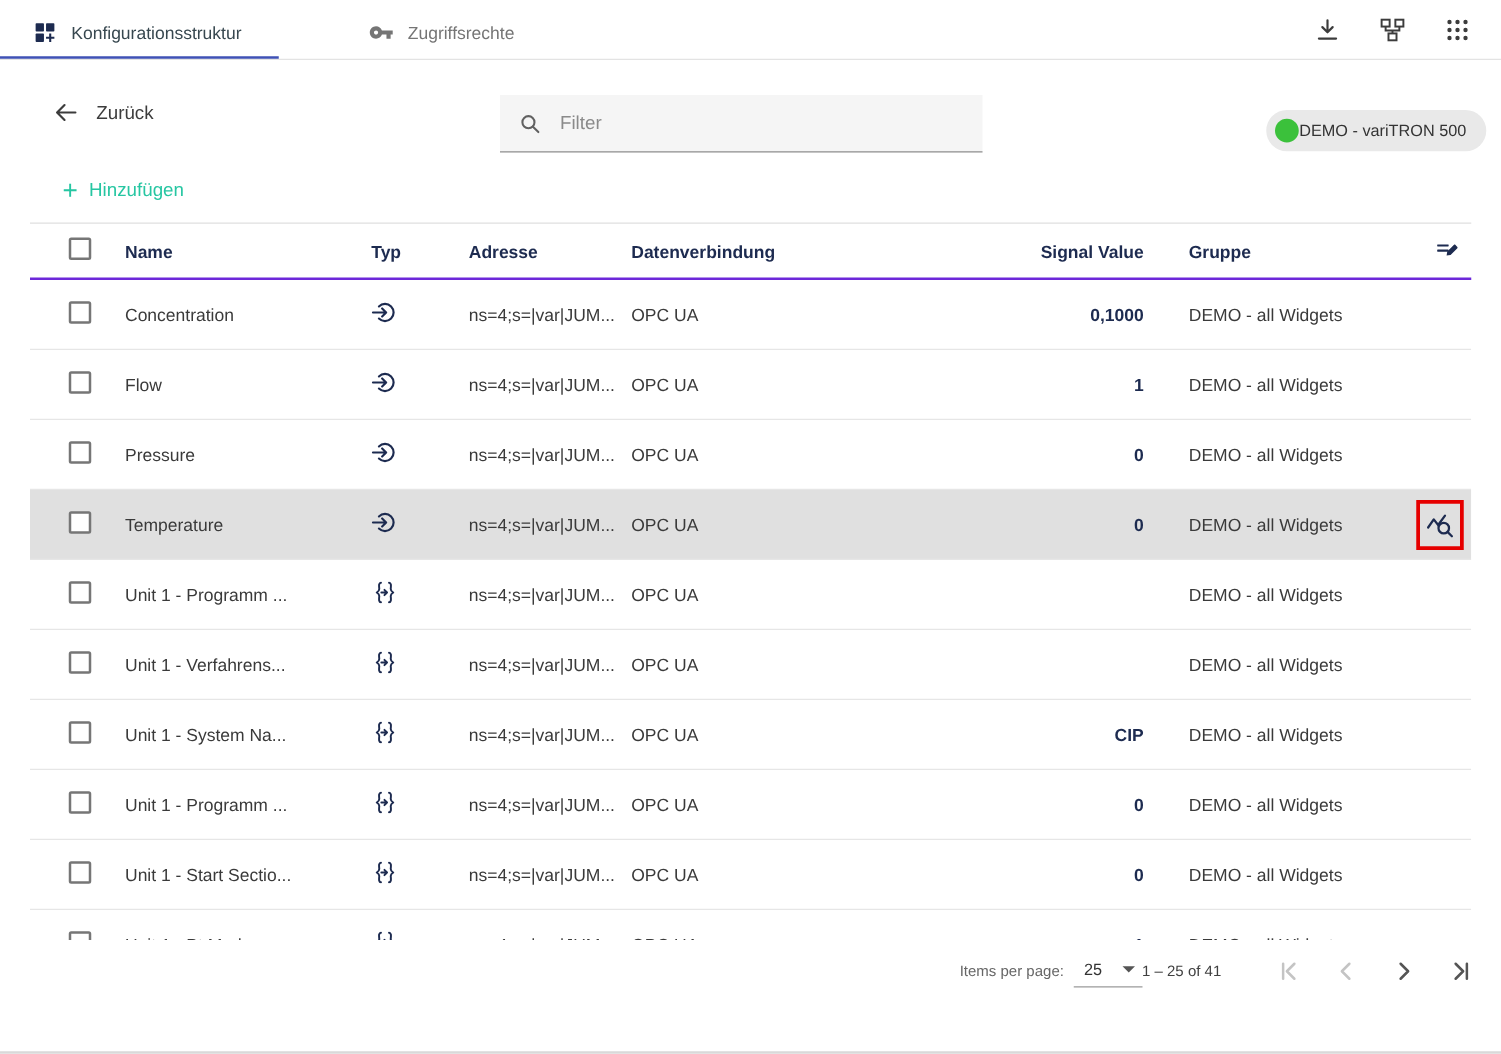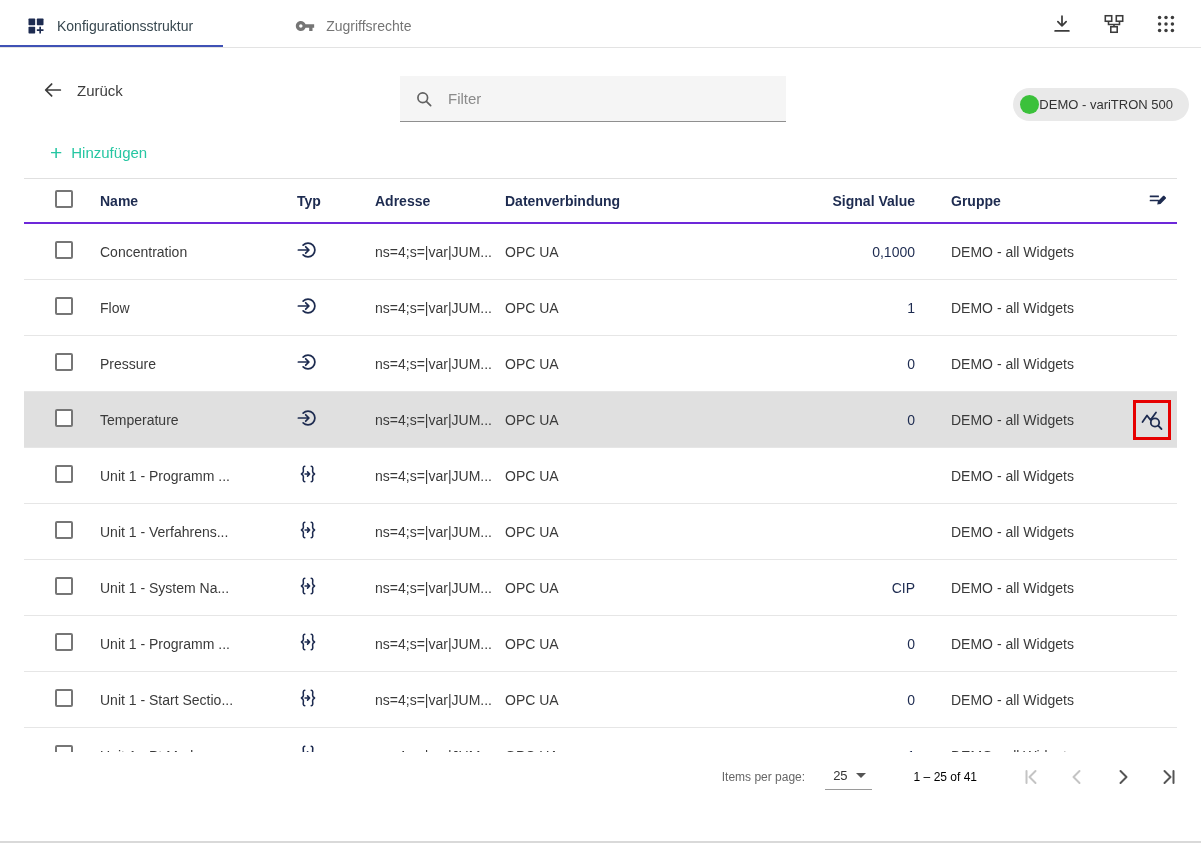--- a/index.html
+++ b/index.html
@@ -49,37 +49,37 @@
     color:var(--navy);font-weight:700;font-size:14px}
   .trow{height:56px;border-bottom:1px solid #e6e6e6;font-size:14px;color:#3a3a3a}
   .trow.highlight{background:var(--highlight)}
   .table-body{height:528px;overflow:hidden}
   .col{flex:none}
   .col-check{width:76px;padding-left:31px}
   .col-name{width:185px}
   .col-typ{width:90px;padding-left:12px}
   .col-addr{width:130px;white-space:nowrap;overflow:hidden}
   .col-conn{width:285px}
-  .col-value{width:125px;text-align:right;font-weight:400;color:var(--navy)}
+  .col-value{width:125px;text-align:right;font-weight:700;color:var(--navy)}
   .thead .col-value{font-weight:700}
   .col-group{width:215px;padding-left:36px}
   .col-actions{flex:1;display:flex;justify-content:flex-end;align-items:center;padding-right:6px}
   .checkbox{display:inline-block;width:18px;height:18px;border:2px solid #767676;border-radius:2px;
     background:#fff;cursor:pointer}
   .type-icon{display:inline-flex}
   .trend-wrap{display:inline-flex;border:3px solid var(--red);padding:5px 4px;background:transparent}
   
   .pagination{height:50px;display:flex;align-items:center;justify-content:flex-end;
     padding-right:18px;font-size:12px;color:#666;background:#fff;position:relative;z-index:2}
-  .ipp-select{display:flex;align-items:center;gap:8px;margin-left:20px;padding:3px 6px 6px 8px;
+  .ipp-select{display:flex;align-items:center;gap:16px;margin-left:8px;padding:3px 6px 6px 8px;
     border-bottom:1px solid #9a9a9a;cursor:pointer}
   .ipp-value{font-size:13px;color:#333}
   .caret{width:0;height:0;border-left:5px solid transparent;border-right:5px solid transparent;
     border-top:5px solid #555}
-  .range{margin-left:42px;color:#000000}
+  .range{color:#404040}
   .pager{display:flex;align-items:center;gap:18px;margin-left:40px}
   .pager button{background:none;border:none;padding:2px;cursor:pointer}
   .pager button.disabled{cursor:default}
 </style>
 </head>
 <body>
 
 <div class="app">
 
   <header class="tabbar">

